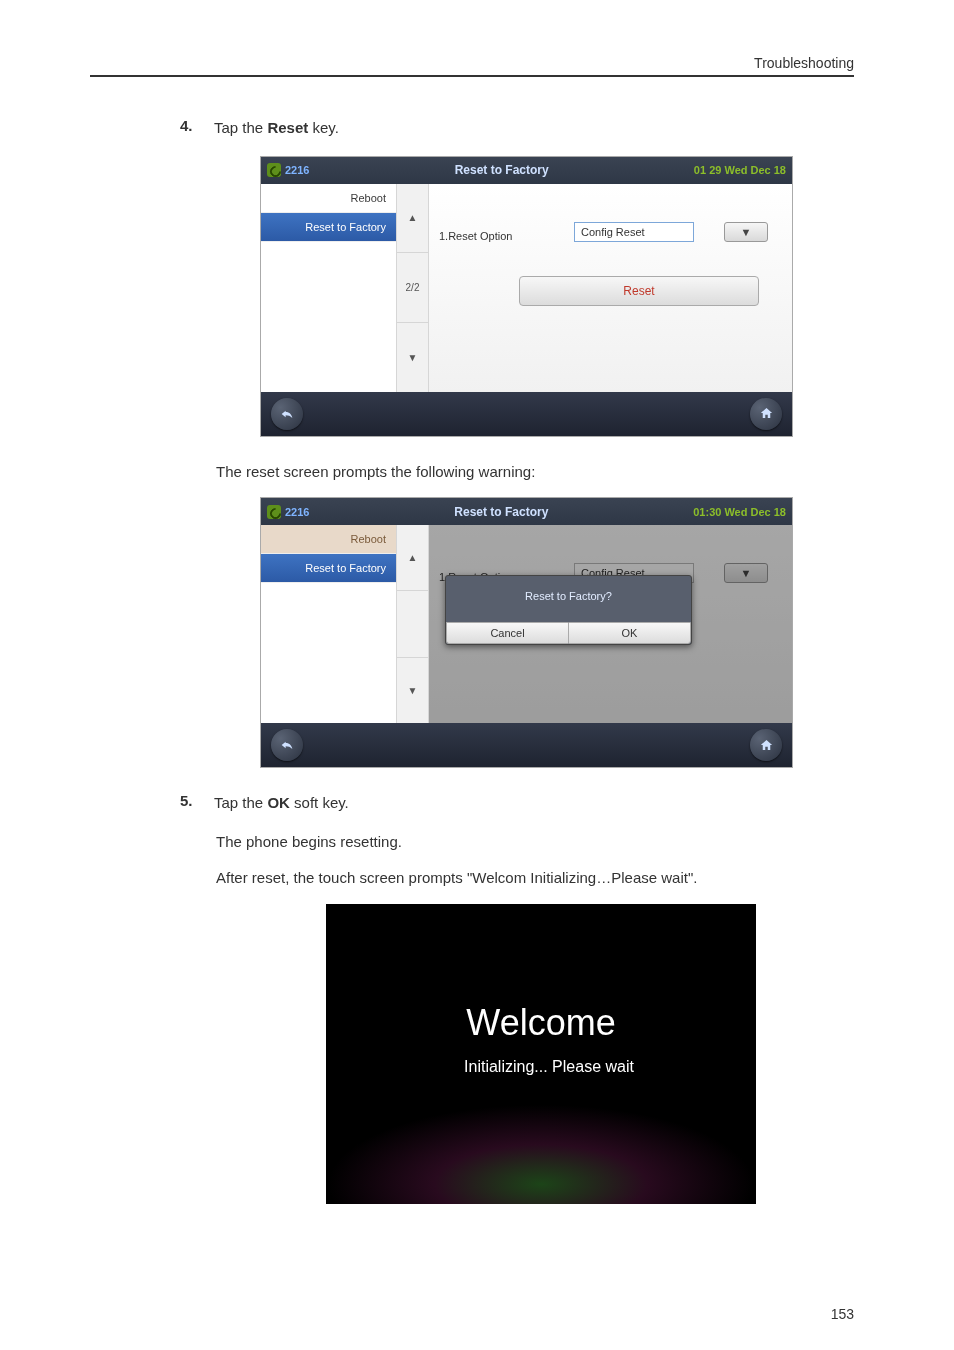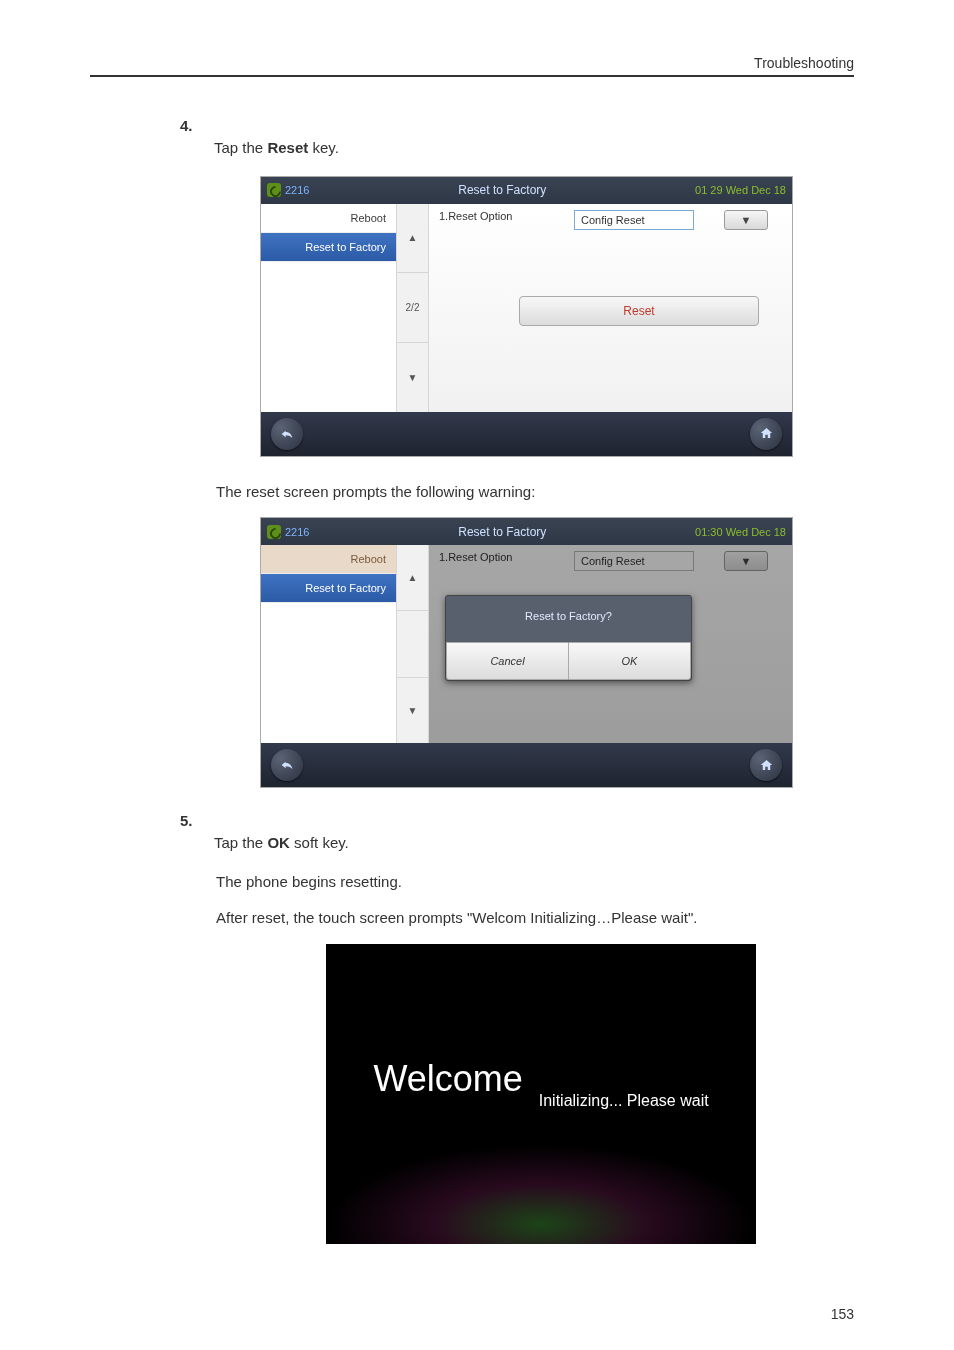--- a/index.html
+++ b/index.html
@@ -20,21 +20,21 @@
     margin-bottom: 40px;
   }
   .step-row {
     display: flex;
     gap: 14px;
     font-size: 15px;
     margin-left: 90px;
     margin-bottom: 16px;
   }
   .step-num { font-weight: bold; min-width: 20px; }
-  .step-body { line-height: 1.5; margin-top: 20px; }
+  .step-body { line-height: 1.5; }
   .step-body b { font-weight: bold; }
   .body-text {
     margin-left: 126px;
     font-size: 15px;
     line-height: 1.5;
     margin-bottom: 14px;
   }
 
   
   .phone {
@@ -46,20 +46,21 @@
     position: relative;
   }
   .phone-hdr {
     background: linear-gradient(#3a4352,#2e3746);
     color: #7fb4ff;
     height: 27px;
     display: flex;
     align-items: center;
     padding: 0 6px;
     font-family: Arial, sans-serif;
+    font-weight: bold;
   }
   .phone-hdr .ext { display:flex; align-items:center; gap:4px;}
   .phone-hdr .title { flex:1; text-align:center; color:#cfe1ff; font-size: 12px;}
   .phone-hdr .clock { color:#8cbe2a; font-size: 11px;}
   .ph-icon { width:14px; height:14px; border-radius:3px; background:#5e8f1b; display:inline-block; position:relative;}
   .ph-icon::after{content:""; position:absolute; left:3px; top:3px; width:7px; height:7px; border:2px solid #284800; border-radius:50%; border-top-color:transparent; transform:rotate(45deg);}
 
   .phone-body {
     display: flex;
     height: 208px;
@@ -96,31 +97,32 @@
     align-items:center;
     justify-content:center;
     color:#555;
     font-size:10px;
     border-bottom:1px solid #d6d6d6;
   }
   .scrollcol .btn:last-child{border-bottom:none;}
   .content-area { flex:1; position:relative; }
   .row1 {
     display:flex;
-    align-items:flex-start;
+    align-items:flex-end;
     gap: 30px;
     padding: 6px 10px;
   }
   .lbl1 { color:#333; font-size:11px; width:105px;}
   .valbox {
     border:1px solid #7da7d9;
     background:#fff;
     padding: 3px 6px;
     width: 120px;
     font-size:11px;
+    margin-top:32px;
   }
   .ddbtn {
     width: 44px;
     height: 20px;
     background: linear-gradient(#f6f6f6,#d9d9d9);
     border:1px solid #999;
     border-radius:3px;
     display:flex; align-items:center; justify-content:center;
     color:#444;
   }
@@ -174,38 +176,37 @@
     text-align:center;
     color:#e2ecff;
     font-size:11px;
     padding: 14px 0 20px;
   }
   .modal-btns { display:flex; }
   .modal-btns .mbtn {
     flex:1;
     background: linear-gradient(#f8f8f8,#dcdcdc);
     border:1px solid #aaa;
-    padding: 12px 0;
+    padding: 4px 0;
     text-align:center;
     font-size:11px;
     color:#333;
-    font-style:italic;
   }
   .modal-btns .mbtn:first-child{ border-right:none; border-radius: 0 0 0 3px;}
   .modal-btns .mbtn:last-child{ border-radius: 0 0 3px 0;}
 
   
   .welcome {
     width: 430px;
     height: 300px;
     margin: 8px 0 0 236px;
     background: #000;
     position:relative;
     display:flex;
-    flex-direction:row;
+    flex-direction:column;
     align-items:center;
     justify-content:center;
     color:#fff;
     font-family: "Segoe UI", Arial, sans-serif;
     overflow:hidden;
   }
   .welcome .big {
     font-size: 36px;
     font-weight: 300;
     margin-top: -30px;

